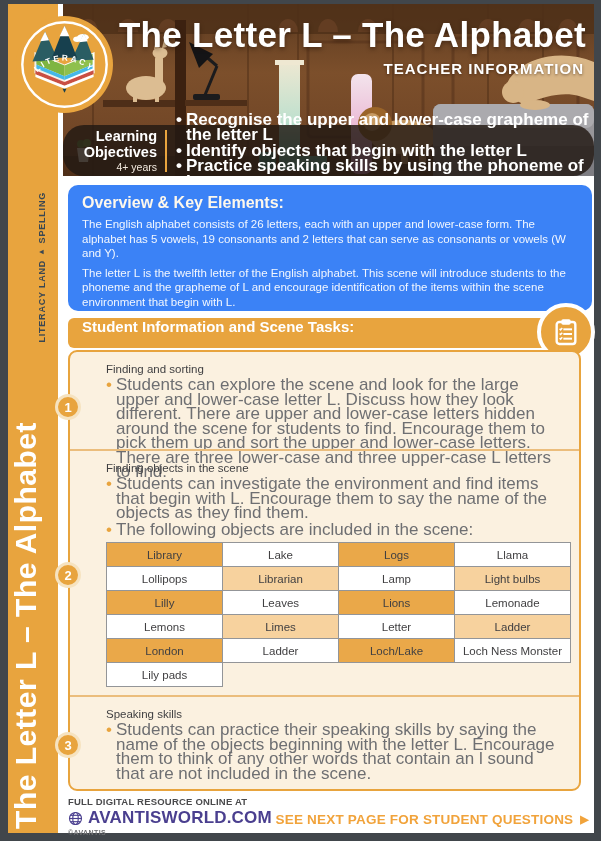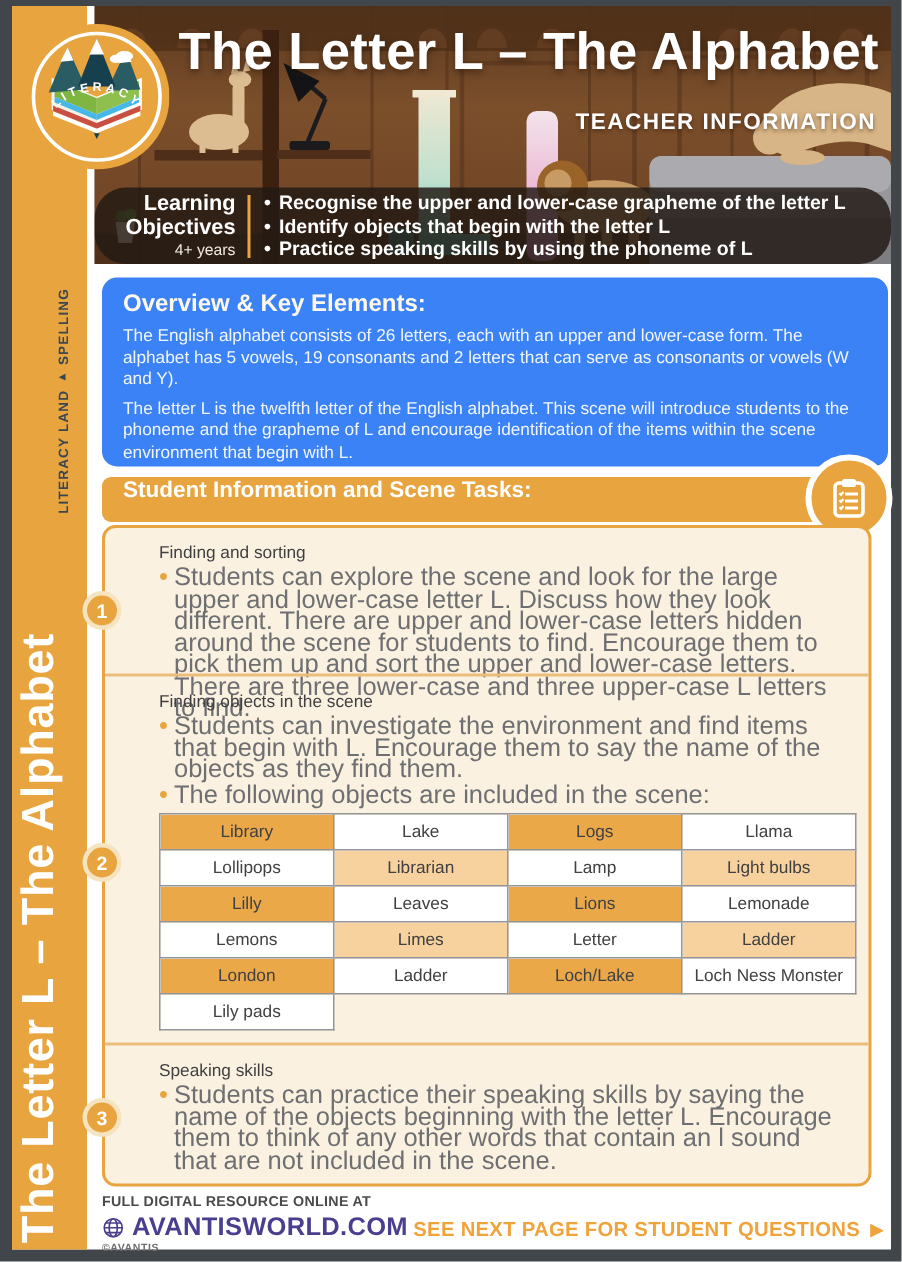--- a/index.html
+++ b/index.html
@@ -16,29 +16,29 @@
   .sidebar-title { position:absolute; left:1px; bottom:4px; font-size:30px; font-weight:bold; color:#ffffff; letter-spacing:0.5px; }
   .sidebar-cat { position:absolute; left:29px; bottom:490px; font-size:9px; font-weight:bold; color:#3A4752; letter-spacing:0.8px; }
   .sidebar-cat .arrow { font-size:8px; }
 
   
   .header { position:absolute; left:55px; top:0; width:531px; height:172px; overflow:hidden; background:#6B4124; }
   .scene { position:absolute; left:0; top:0; width:531px; height:172px; }
   .header-title { position:absolute; top:11px; right:8px; font-size:35px; font-weight:bold; color:#ffffff;
     text-shadow:0 2px 4px rgba(40,20,8,0.55); letter-spacing:0.3px; }
   .header-subtitle { position:absolute; top:56px; right:10px; font-size:15px; font-weight:bold; color:#ffffff;
-    letter-spacing:1px; text-shadow:0 1px 3px rgba(40,20,8,0.55);margin-top:13px; }
+    letter-spacing:1px; text-shadow:0 1px 3px rgba(40,20,8,0.55); }
 
   .obj-band { position:absolute; left:0; bottom:0; width:100%; height:51px; background:rgba(35,25,19,0.83);
     display:flex; align-items:center;border-radius:21px; }
   .obj-left { width:94px; text-align:right; color:#ffffff; flex:none; }
   .obj-heading { font-size:14.5px; font-weight:bold; line-height:16px; }
   .obj-age { font-size:10.5px; margin-top:1px; color:#F2E9DE; }
   .obj-divider { width:2px; height:42px; background:#E8A43E; margin:0 9px 0 8px; flex:none; }
-  .obj-list { list-style:none; margin:0; padding:0; color:#ffffff; font-size:13px; font-weight:bold; line-height:15.5px; }
+  .obj-list { list-style:none; margin:0; padding:0; color:#ffffff; font-size:17px; font-weight:bold; line-height:15.5px; }
   .obj-list li { padding-left:10px; position:relative; }
   .obj-list li::before { content:"•"; position:absolute; left:0; }
 
   
   .badge { position:absolute; left:8px; top:12px; width:97px; height:97px; }
 
   
   .overview { position:absolute; left:60px; top:181px; width:524px; height:126px; background:#3b82f6;
     border-radius:10px; padding:9px 14px; }
   .overview h2 { margin:0; font-size:16px; font-weight:bold; color:#FEF8EC; }

